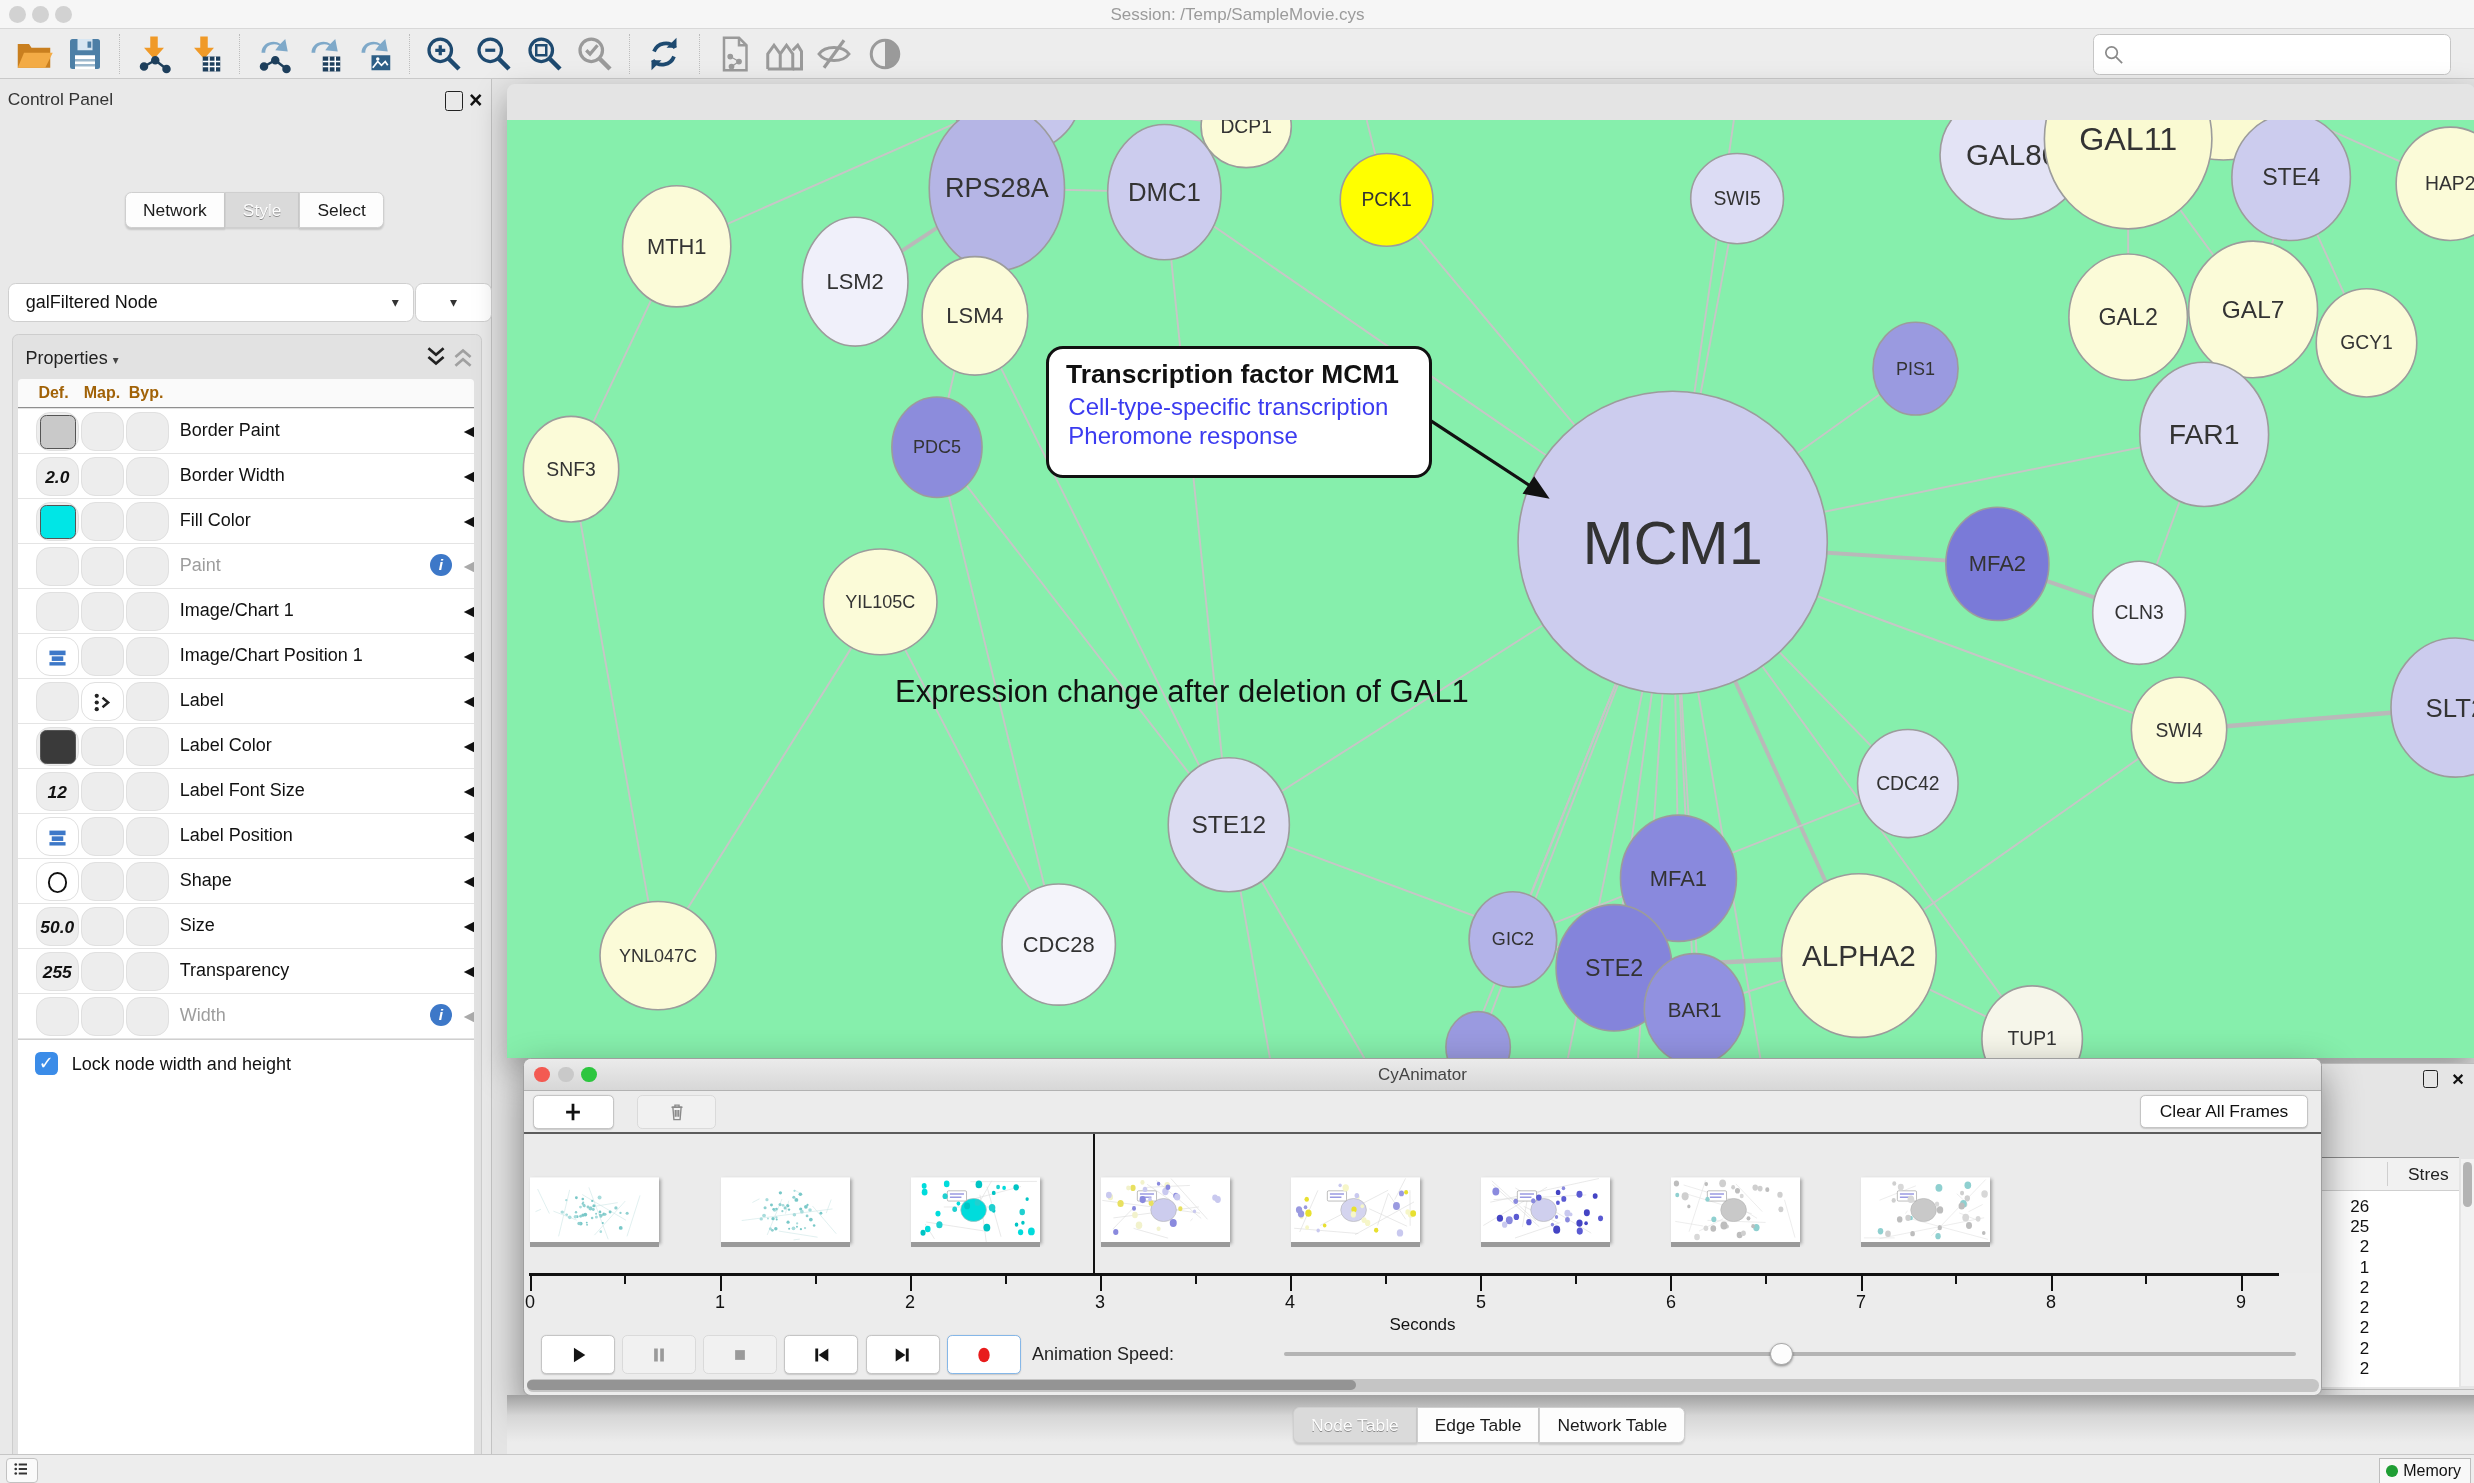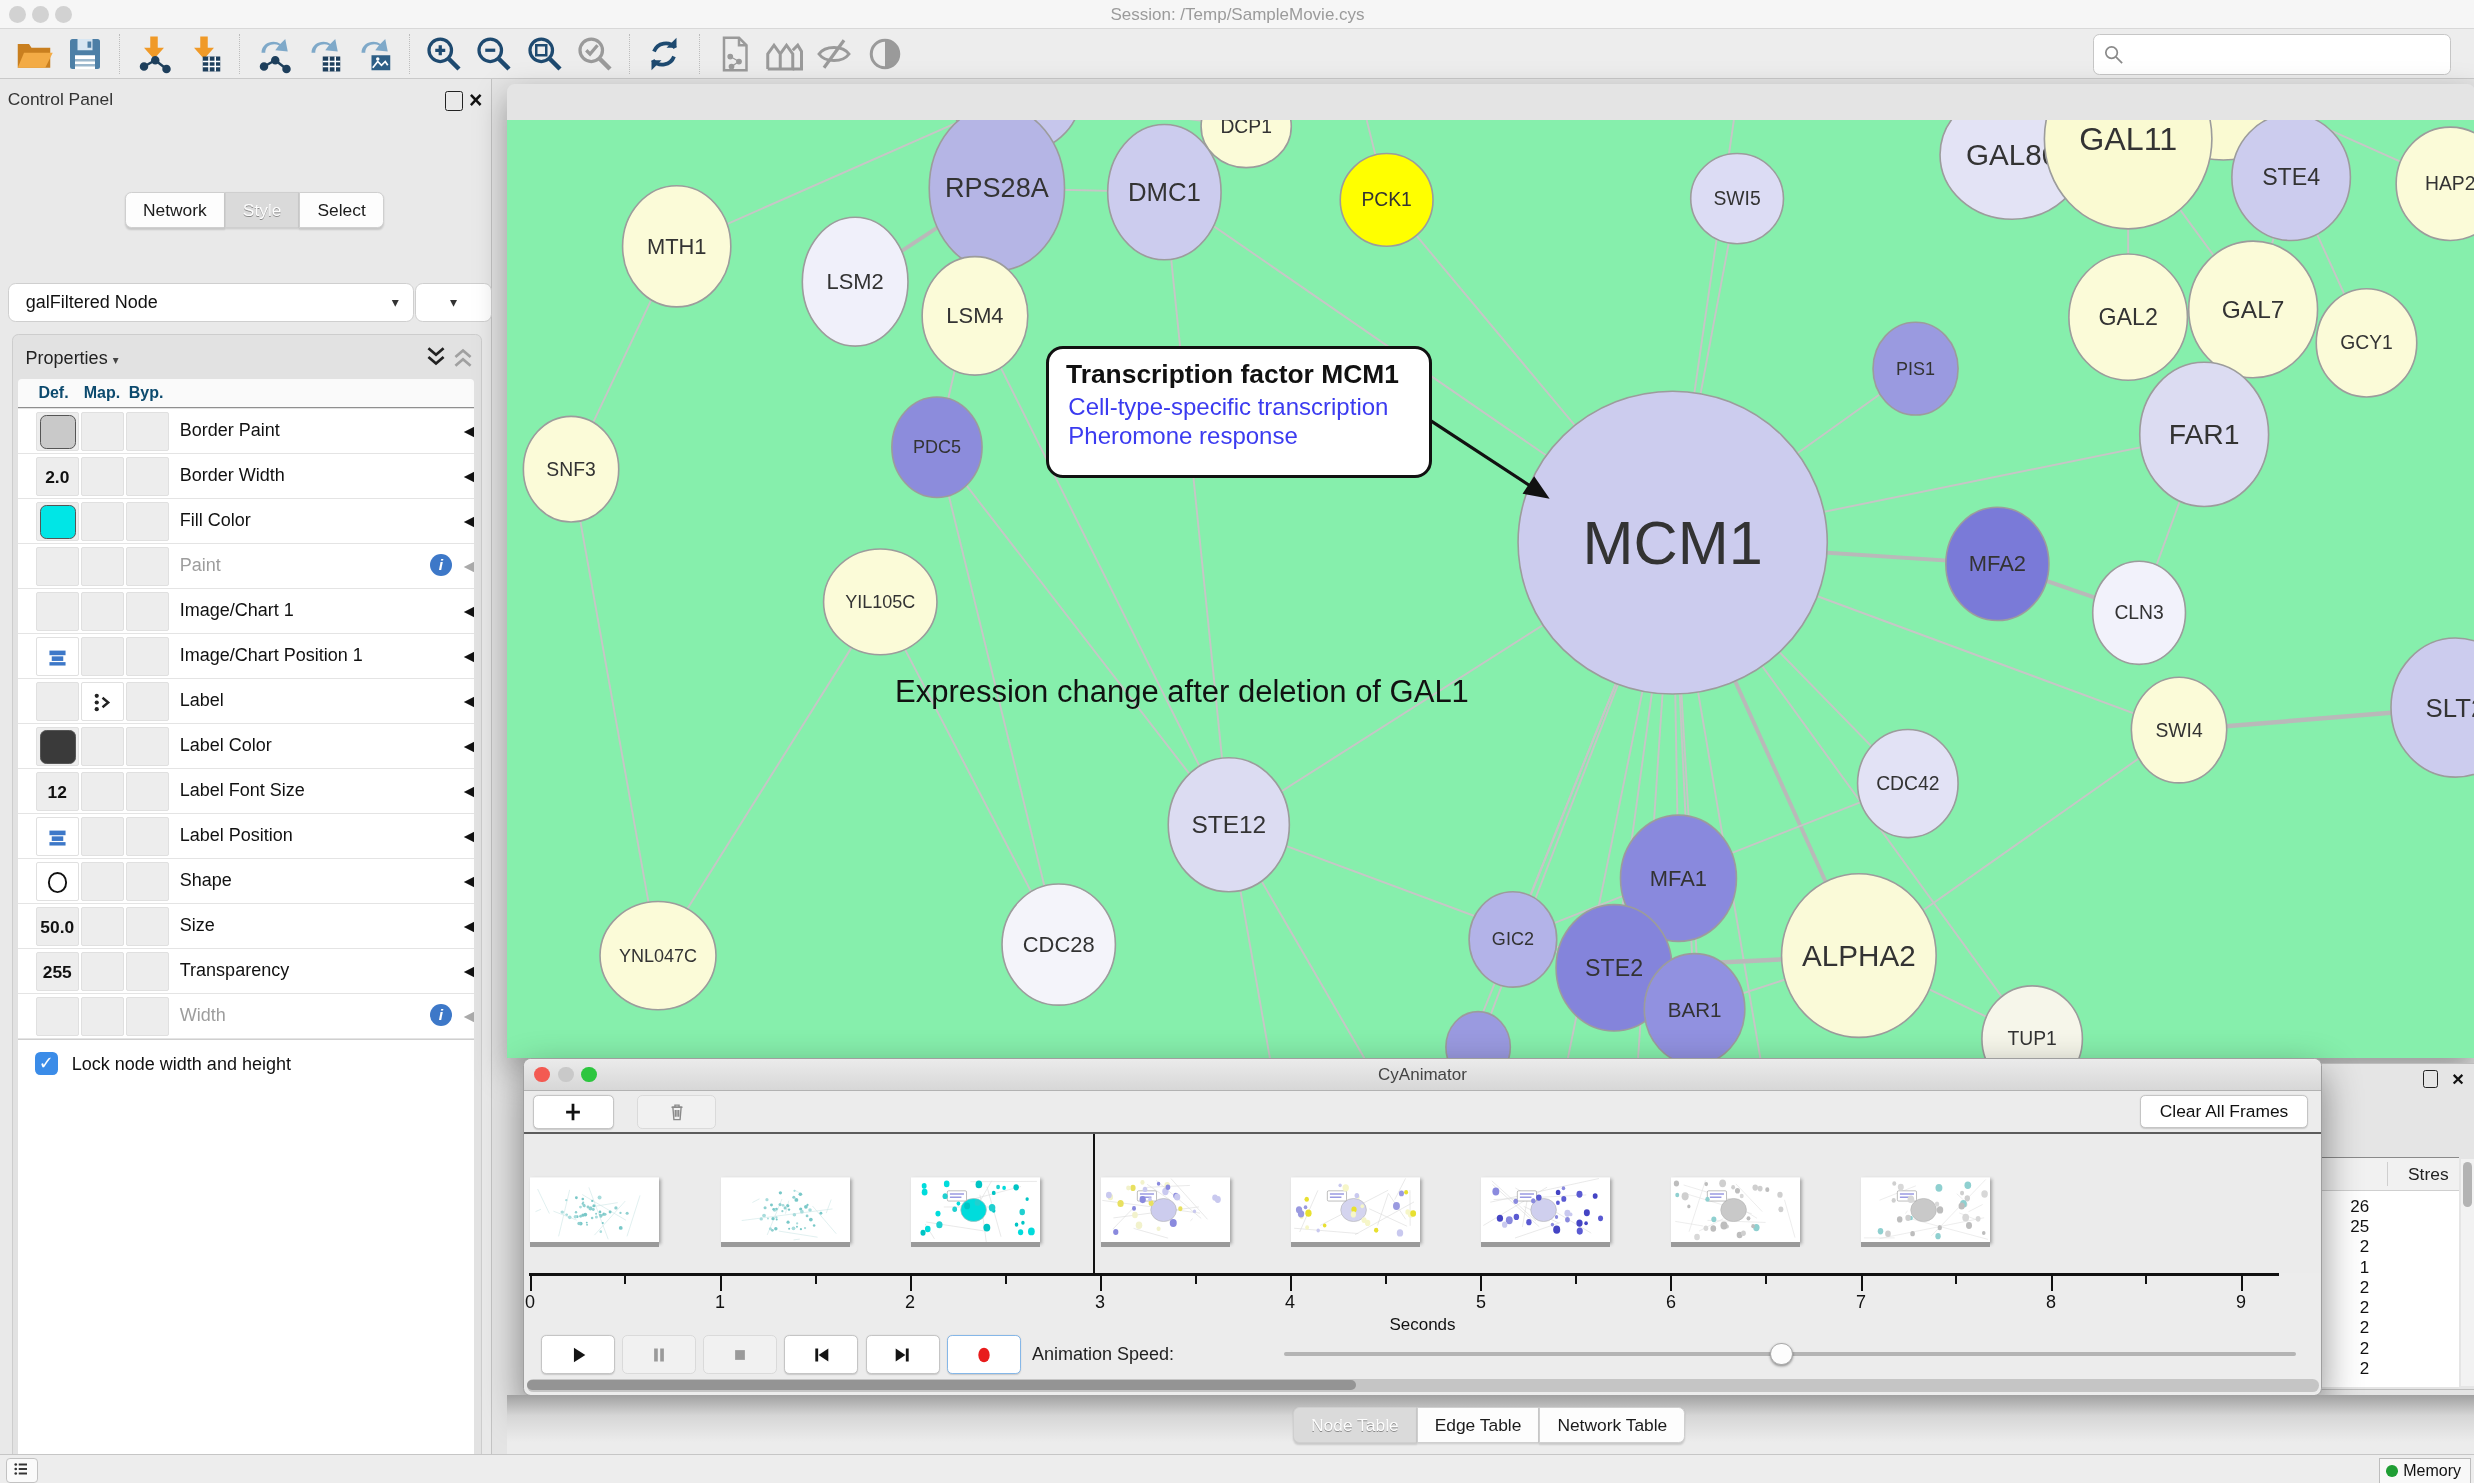--- a/index.html
+++ b/index.html
@@ -33,24 +33,24 @@
   .style-select{left:7.7px;top:204px;width:387px;height:37px;background:#fff;border:1.3px solid #cfcfcf;border-radius:7.7px;font-size:18px;color:#111;line-height:36px;padding-left:17px;}
   .style-select .arr{position:absolute;right:14px;top:0;font-size:14px;color:#333;}
   .style-menu-btn{left:415px;top:204px;width:75px;height:37px;background:#fff;border:1.3px solid #cfcfcf;border-radius:7.7px;text-align:center;line-height:36px;font-size:14px;color:#333;}
   .props-card{left:11.6px;top:205px;width:468px;height:1174px;background:#e2e2e2;border:0.6px solid #cdcdcd;border-radius:6.4px;margin-top:0;}
   .props-card{top:255px;}
   .props-header{left:13px;top:13px;font-size:18px;color:#222;}
   .props-header .arr{font-size:11.6px;color:#444;}
   .chev{width:26px;height:26px;top:9px;}
   .chev svg{width:26px;height:26px;}
   .props-colrow{left:5.2px;top:44px;width:456px;height:28px;background:#fafafa;border-bottom:1.9px solid #8f8f8f;border-radius:3.9px 3.9px 0 0;}
-  .pcol{position:absolute;top:5.2px;font-size:16px;font-weight:bold;color:#0c4a6e;}
+  .pcol{position:absolute;top:5.2px;font-size:16px;font-weight:bold;color:#a16207;}
   .props-list{left:5.2px;top:74px;width:456px;height:1094px;background:#fff;border-radius:0 0 3.9px 3.9px;overflow:hidden;}
   .prow{position:relative;width:456px;height:44px;border-bottom:0.6px solid #e4e4e4;}
-  .pcell{position:absolute;top:3.2px;width:41px;height:37px;background:#ededed;border:0.6px solid #e0e0e0;border-radius:2px;}
+  .pcell{position:absolute;top:3.2px;width:41px;height:37px;background:#ededed;border:0.6px solid #e0e0e0;border-radius:14px;font-style:italic;}
   .pcell.c1{left:18px;} .pcell.c2{left:63px;} .pcell.c3{left:108px;}
   .swatch{position:absolute;left:3.2px;top:1.9px;width:34px;height:32px;border:1.3px solid #555;border-radius:6.4px;}
   .pdefv{position:absolute;left:0;top:9px;width:41px;text-align:center;font-size:17.4px;font-weight:bold;color:#111;}
   .pcell svg{position:absolute;left:9px;top:7.7px;width:23px;height:23px;}
   .plabel{position:absolute;left:162px;top:11px;font-size:18px;color:#111;}
   .pdis .plabel{color:#9d9d9d;}
   .parrow{position:absolute;left:446px;top:13px;font-size:15.5px;color:#111;}
   .pdis .parrow{color:#aaa;}
   .pinfo{position:absolute;left:412px;top:10.3px;width:22px;height:22px;border-radius:50%;background:#3d78c8;color:#fff;font-size:15.5px;font-weight:bold;text-align:center;line-height:22px;font-style:italic;}
   .lockrow{position:relative;width:456px;height:48px;border-top:1.3px solid #cfcfcf;background:#fff;}

